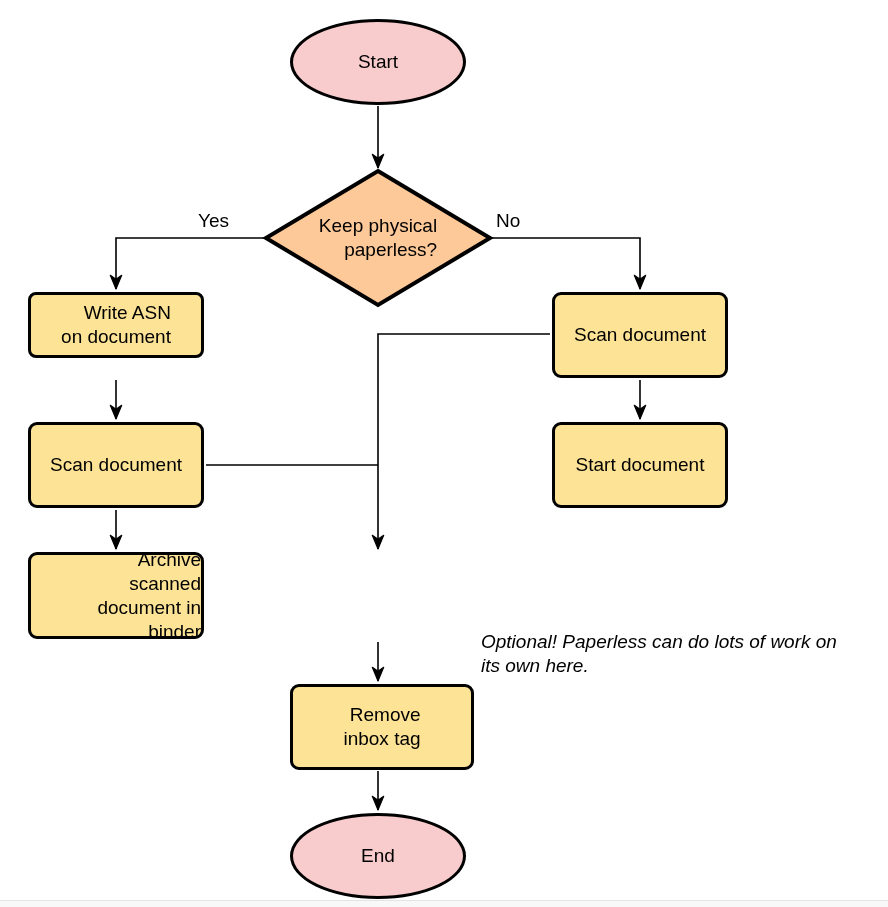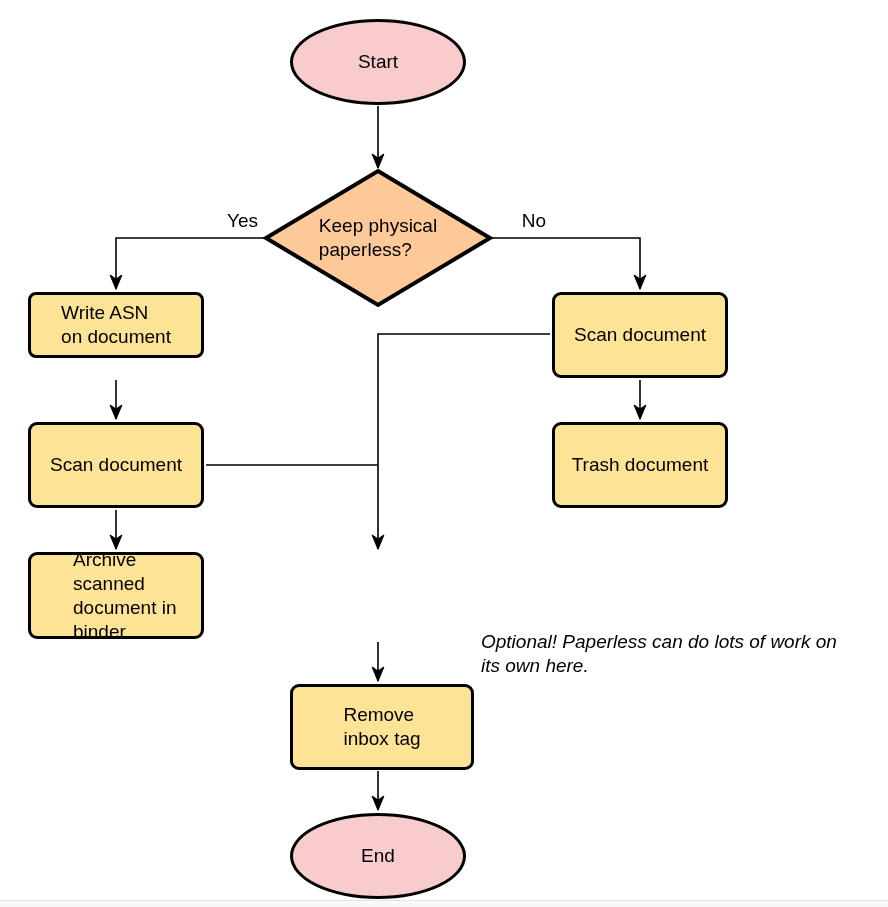--- a/index.html
+++ b/index.html
@@ -4,35 +4,35 @@
 <style>
   html,body { margin:0; padding:0; background:#ffffff; }
   .stage {
     position:relative; width:888px; height:907px; overflow:hidden;
     font-family:"Liberation Sans","DejaVu Sans",sans-serif;
     color:#000; background:#ffffff;
   }
   .edges { position:absolute; left:0; top:0; width:888px; height:907px; }
   .node {
     position:absolute; display:flex; align-items:center; justify-content:center;
-    text-align:left; font-size:19px; line-height:24px; white-space:pre-line;
+    text-align:right; font-size:19px; line-height:24px; white-space:pre-line;
     box-sizing:border-box;
   }
   .box {
     background:var(--process-fill,#fde396);
     border:3px solid var(--stroke,#000);
     border-radius:9px;
   }
   .ellipse {
     background:var(--terminator-fill,#f8cccc);
     border:3px solid var(--stroke,#000);
     border-radius:50%;
   }
   .edge-label {
-    position:absolute; font-size:19px; line-height:22px; text-align:right;
+    position:absolute; font-size:19px; line-height:22px; text-align:left;
   }
   .note {
     position:absolute; font-style:italic; font-size:19px; line-height:24px;
     white-space:pre-line;
     margin-top:42px;
   }
   .bottom-strip {
     position:absolute; left:0; top:900px; width:888px; height:7px;
     background:#f8f8f8; border-top:1px solid #e4e4e4; box-sizing:border-box;
   }
@@ -91,21 +91,21 @@
     <span>Archive scanned
 document in
 binder</span>
   </div>
 
   <div class="node box" style="left:552px; top:292px; width:176px; height:86px;">
     <span>Scan document</span>
   </div>
 
   <div class="node box" style="left:552px; top:422px; width:176px; height:86px;">
-    <span>Trash document</span>
+    <span>Start document</span>
   </div>
 
 
   <div class="note" style="left:481px; top:588px; width:404px;">Optional! Paperless can do lots of work on
 its own here.</div>
 
   <div class="node box" style="left:290px; top:684px; width:184px; height:86px;">
     <span>Remove
 inbox tag</span>
   </div>

